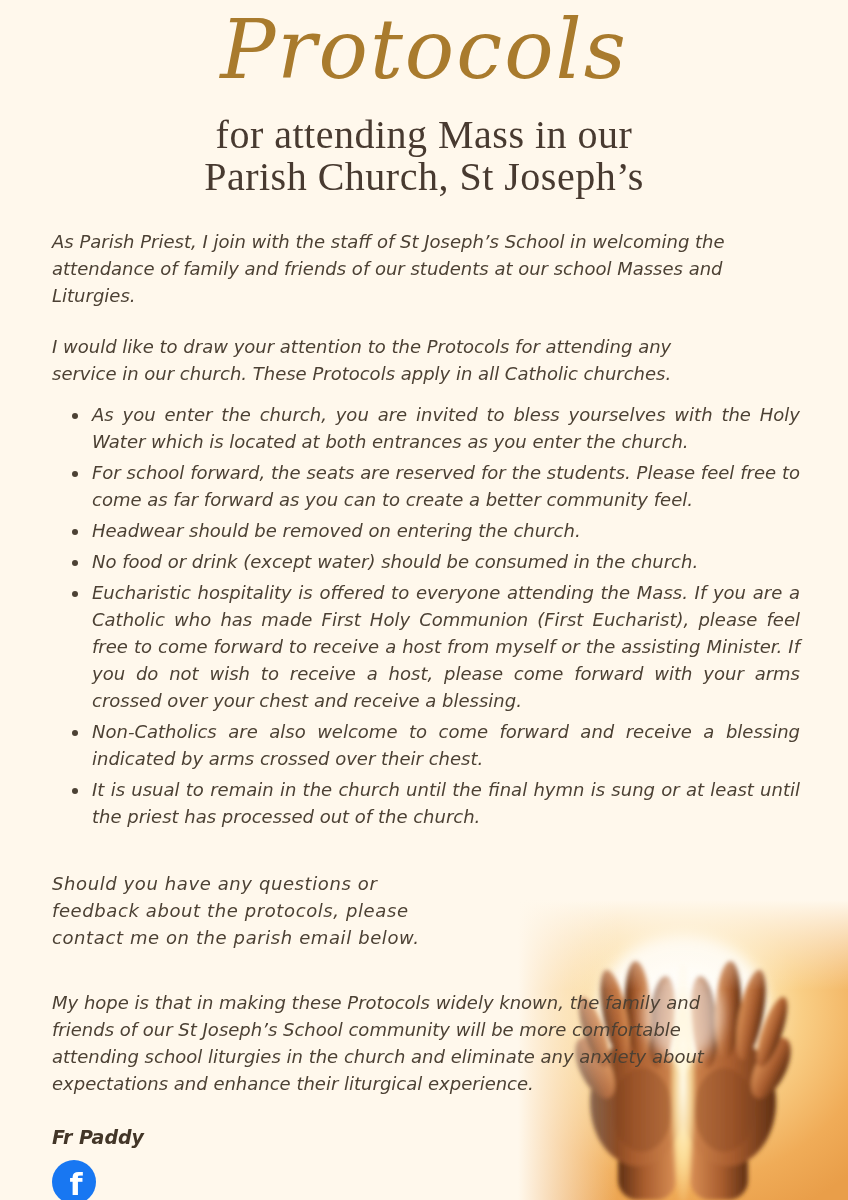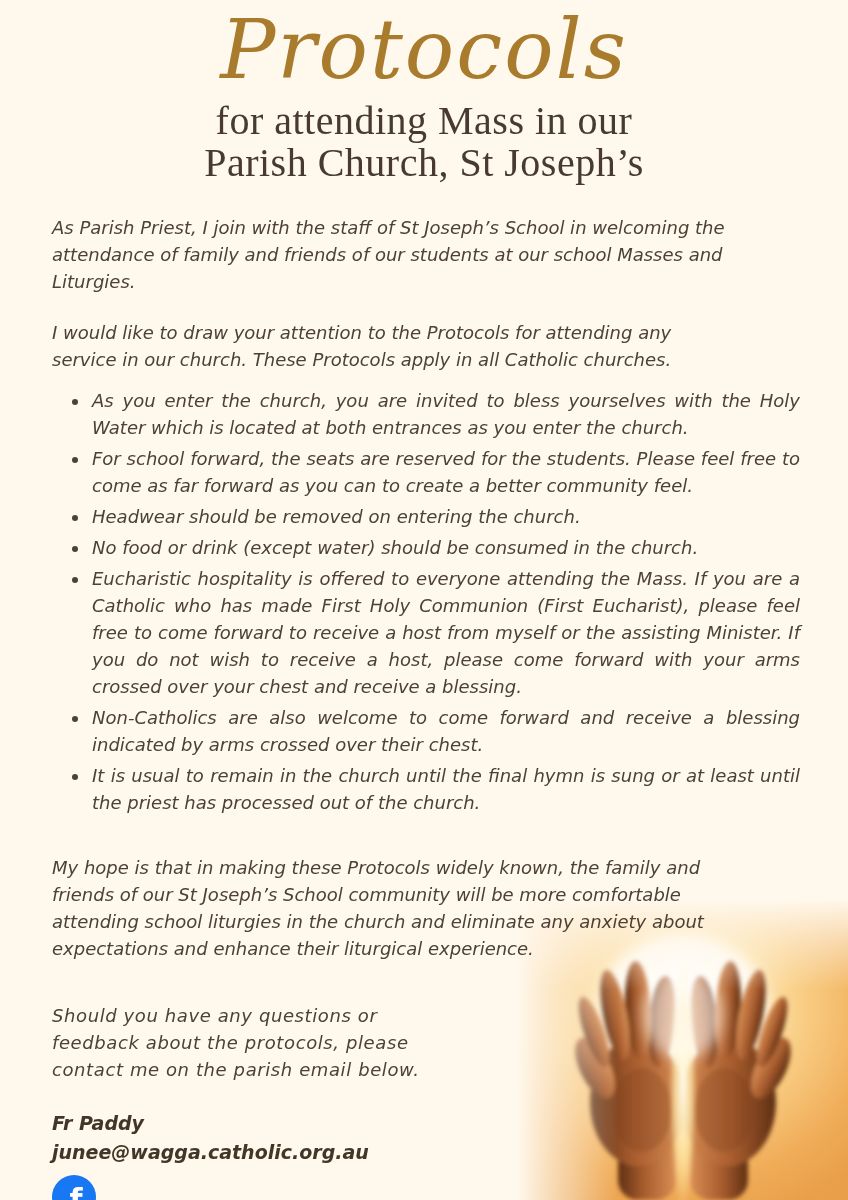--- a/index.html
+++ b/index.html
@@ -21,21 +21,21 @@
     line-height:96px;
     color:#A97B2D;
     letter-spacing:2px;
   }
   .subtitle{
     font-family:"Liberation Serif","DejaVu Serif",serif;
     font-size:40px;
     line-height:42px;
     color:#483A30;
     letter-spacing:0.5px;
-    margin-top:2px;
+    margin-top:16px;
   }
   
   .content{
     position:relative;
     z-index:2;
     margin:30px 48px 0 52px;
     font-style:italic;
     font-size:18px;
     line-height:27px;
   }
@@ -102,27 +102,26 @@
   <ul class="bullets">
     <li>As you enter the church, you are invited to bless yourselves with the Holy Water which is located at both entrances as you enter the church.</li>
     <li>For school forward, the seats are reserved for the students. Please feel free to come as far forward as you can to create a better community feel.</li>
     <li>Headwear should be removed on entering the church.</li>
     <li>No food or drink (except water) should be consumed in the church.</li>
     <li>Eucharistic hospitality is offered to everyone attending the Mass. If you are a Catholic who has made First Holy Communion (First Eucharist), please feel free to come forward to receive a host from myself or the assisting Minister. If you do not wish to receive a host, please come forward with your arms crossed over your chest and receive a blessing.</li>
     <li>Non-Catholics are also welcome to come forward and receive a blessing indicated by arms crossed over their chest.</li>
     <li>It is usual to remain in the church until the final hymn is sung or at least until the priest has processed out of the church.</li>
   </ul>
 
+  <p class="para contact">Should you have any questions or feedback about the protocols, please contact me on the parish email below.</p>
+
   <p class="para closing">My hope is that in making these Protocols widely known, the family and friends of our St Joseph’s School community will be more comfortable attending school liturgies in the church and eliminate any anxiety about expectations and enhance their liturgical experience.</p>
-
-  <p class="para contact">Should you have any questions or feedback about the protocols, please contact me on the parish email below.</p>
 
   <div class="signature">
     <div>Fr Paddy</div>
-    <div>junee@wagga.catholic.org.au</div>
   </div>
 
   <div class="fb-wrap">
     <div class="fb-circle" style="background:#1877F2;">
       <span class="fb-f">f</span>
     </div>
   </div>
 </div>
 
 <div class="hands-photo">

